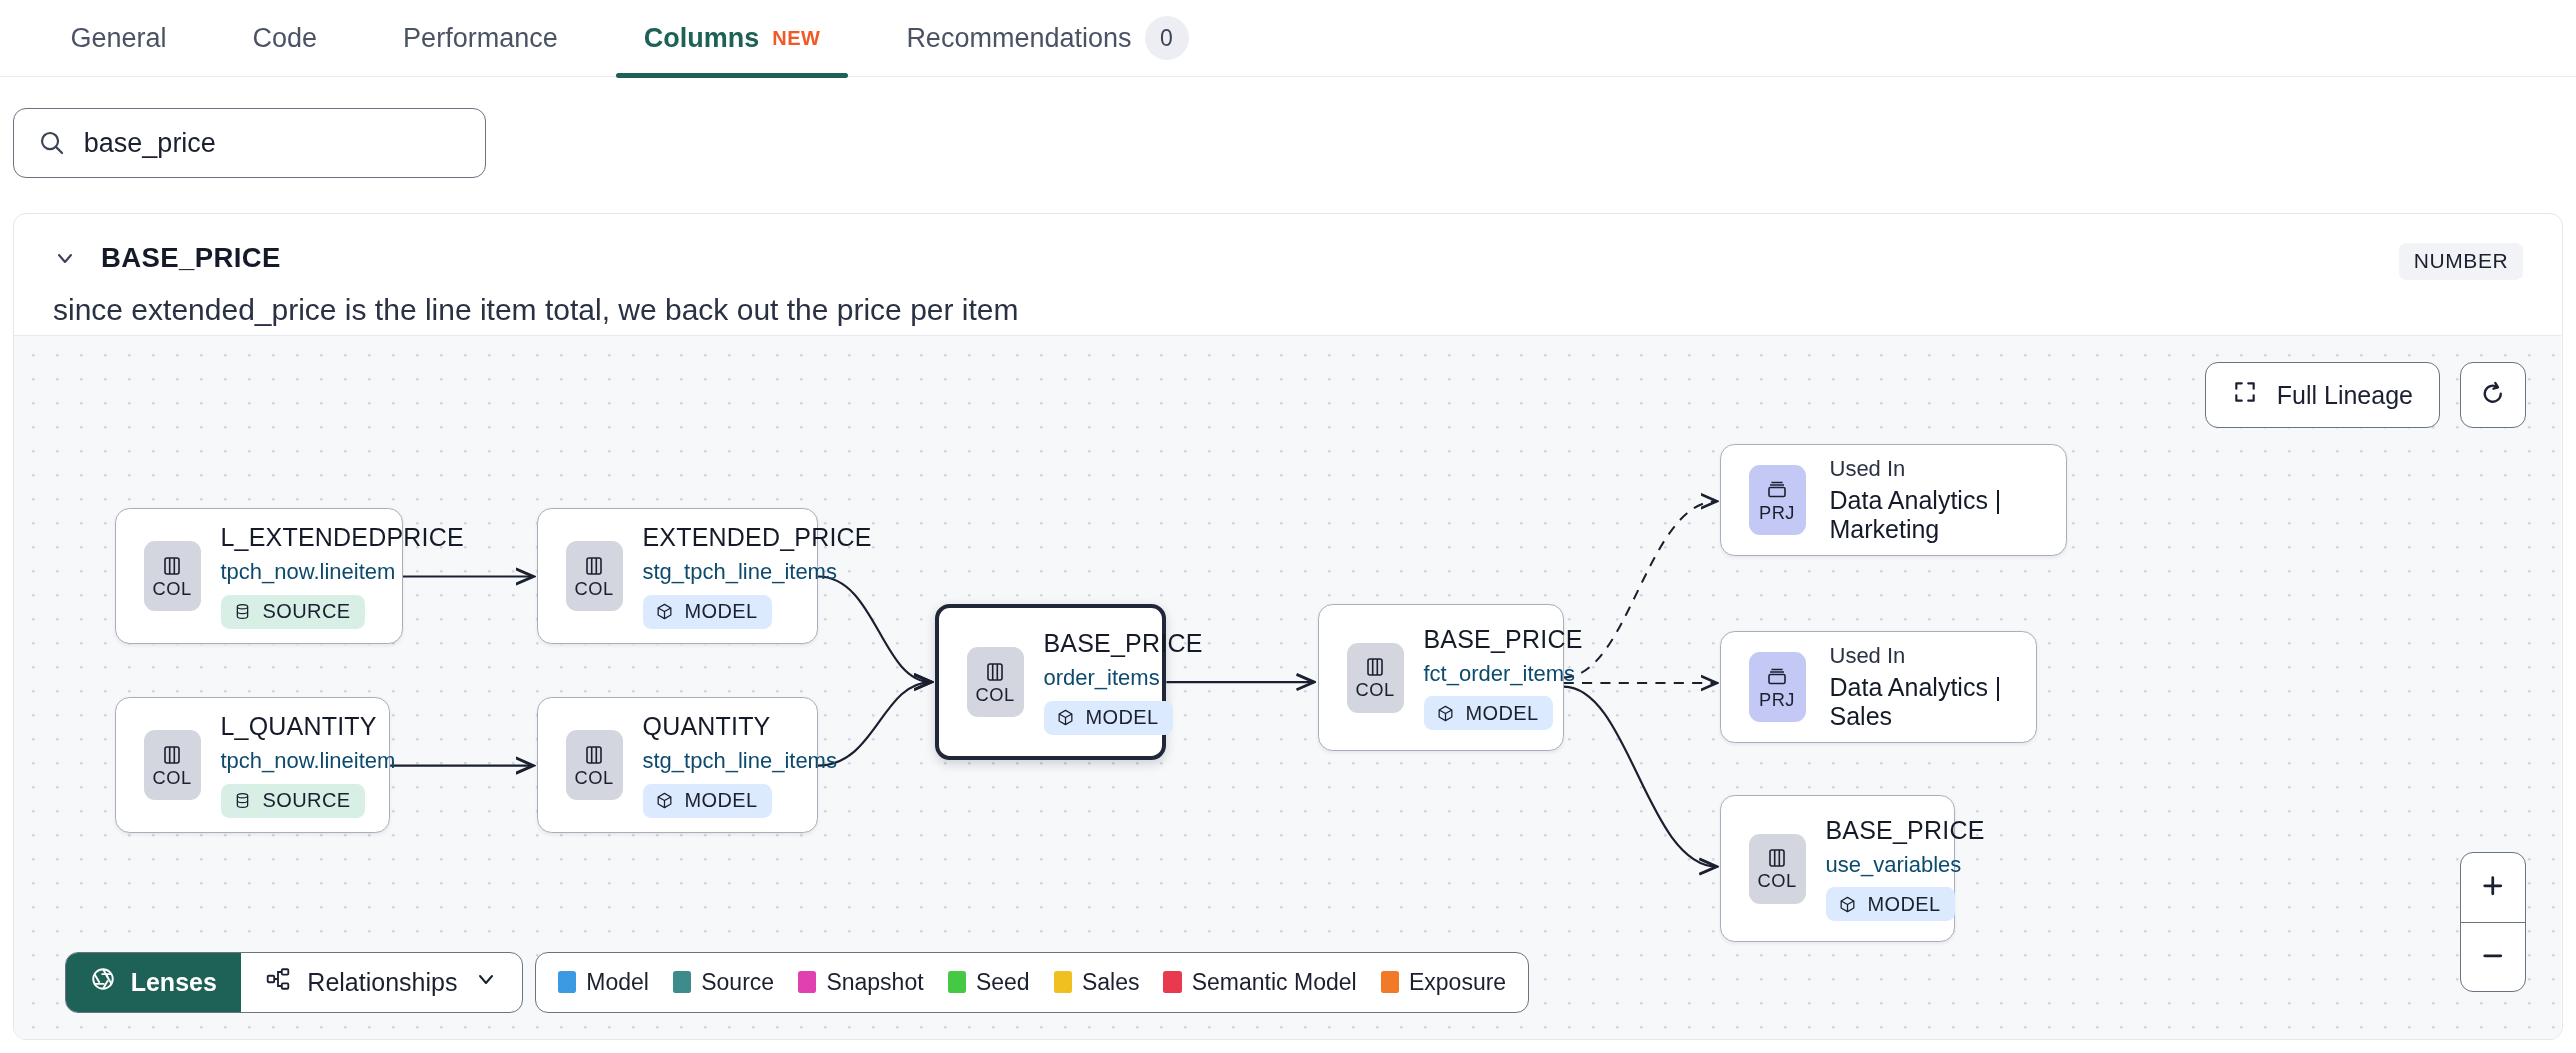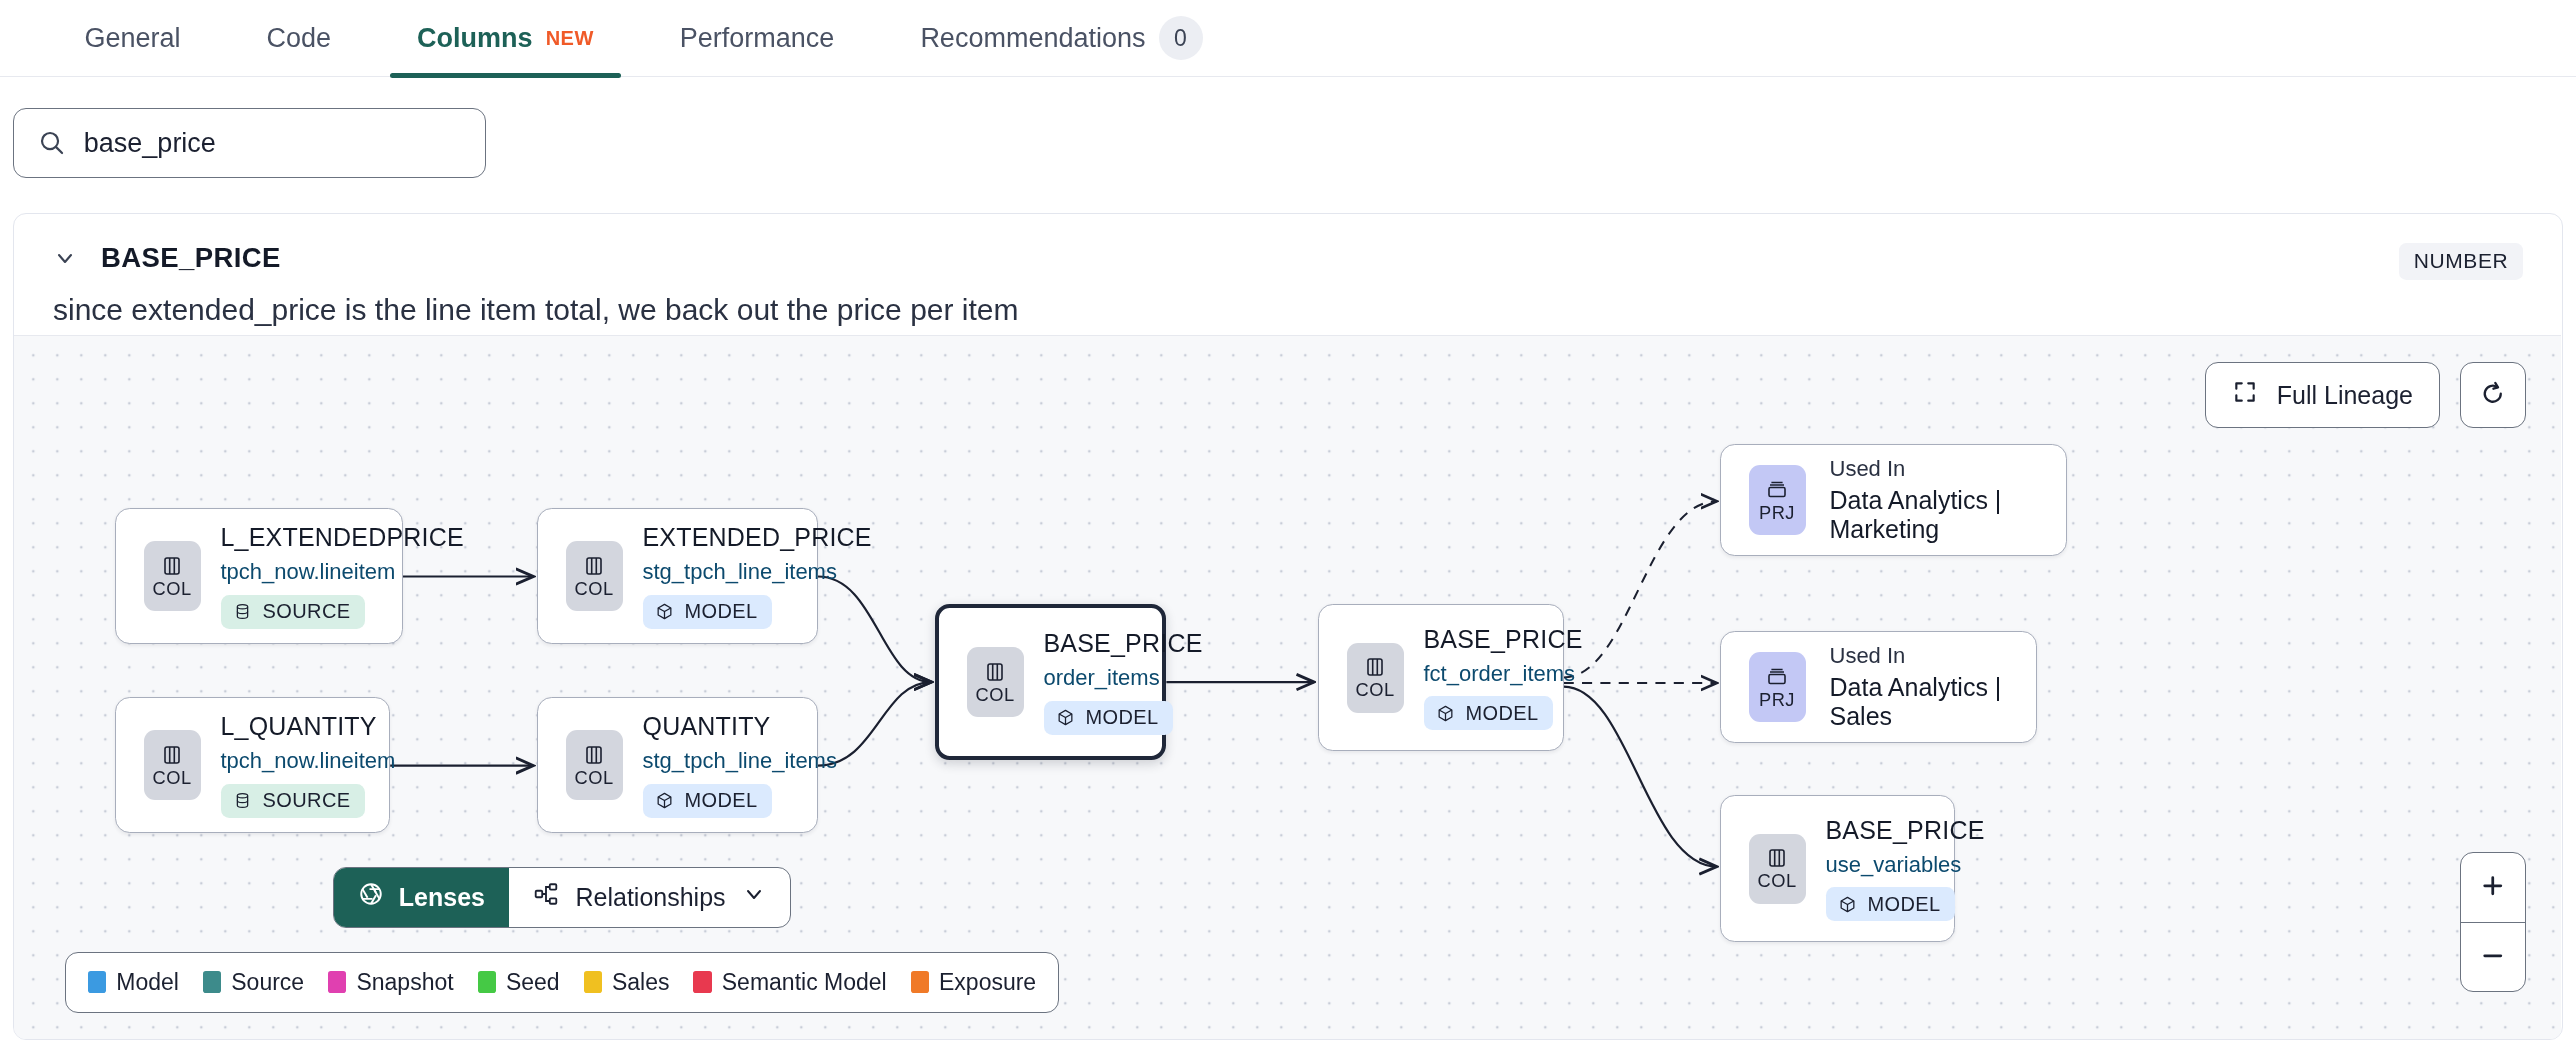--- a/index.html
+++ b/index.html
@@ -9,21 +9,21 @@
     background: #ffffff;
     overflow: hidden;
   }
 
   
   .tabbar {
     position: absolute; left: 0; top: 0;
     width: 2576px; height: 77px;
     border-bottom: 1.8px solid #e7e9ef;
     display: flex; align-items: center;
-    padding-left: 57px;
+    padding-left: 43px;
   }
   .tab {
     position: relative;
     height: 77px;
     display: flex; align-items: center; gap: 13px;
     padding: 0 27.5px;
     margin-right: 31px;
     font-size: 27px;
     color: #4a5264;
     cursor: pointer;
@@ -160,21 +160,21 @@
     position: absolute; right: 35px; bottom: 48px;
     width: 66px; border: 1.8px solid #6b7380; border-radius: 13px;
     background: #fff; overflow: hidden;
   }
   .zoombtn {
     height: 69px; display: flex; align-items: center; justify-content: center;
     cursor: pointer;
   }
   .zoombtn + .zoombtn { border-top: 1.8px solid #6b7380; }
 
-  .bottombar { position: absolute; left: 51px; bottom: 27.5px; display: flex; gap: 24px; align-items: center; flex-direction: column; }
+  .bottombar { position: absolute; left: 51px; bottom: 27.5px; display: flex; gap: 12px; align-items: center; }
   .seg {
     display: flex; align-items: center;
     border: 1.8px solid #6b7380; border-radius: 13px; overflow: hidden;
     background: #fff; height: 61px;
   }
   .seg-lenses {
     background: #1d6157; color: #fff;
     height: 100%; display: flex; align-items: center; gap: 14.7px;
     padding: 0 24px; font-size: 25px; font-weight: 700; cursor: pointer;
   }
@@ -193,26 +193,26 @@
 </head>
 <body>
 
 <div class="tabbar">
   <div class="tab">
     <span>General</span>
   </div>
   <div class="tab">
     <span>Code</span>
   </div>
+  <div class="tab">
+    <span>Performance</span>
+  </div>
   <div class="tab active">
     <span>Columns</span>
     <span class="tab-new">NEW</span>
-  </div>
-  <div class="tab">
-    <span>Performance</span>
   </div>
   <div class="tab">
     <span>Recommendations</span>
     <span class="tab-count">0</span>
   </div>
 </div>
 
 <div class="searchwrap">
   <div class="searchbox">
     <span class="search-icon">

